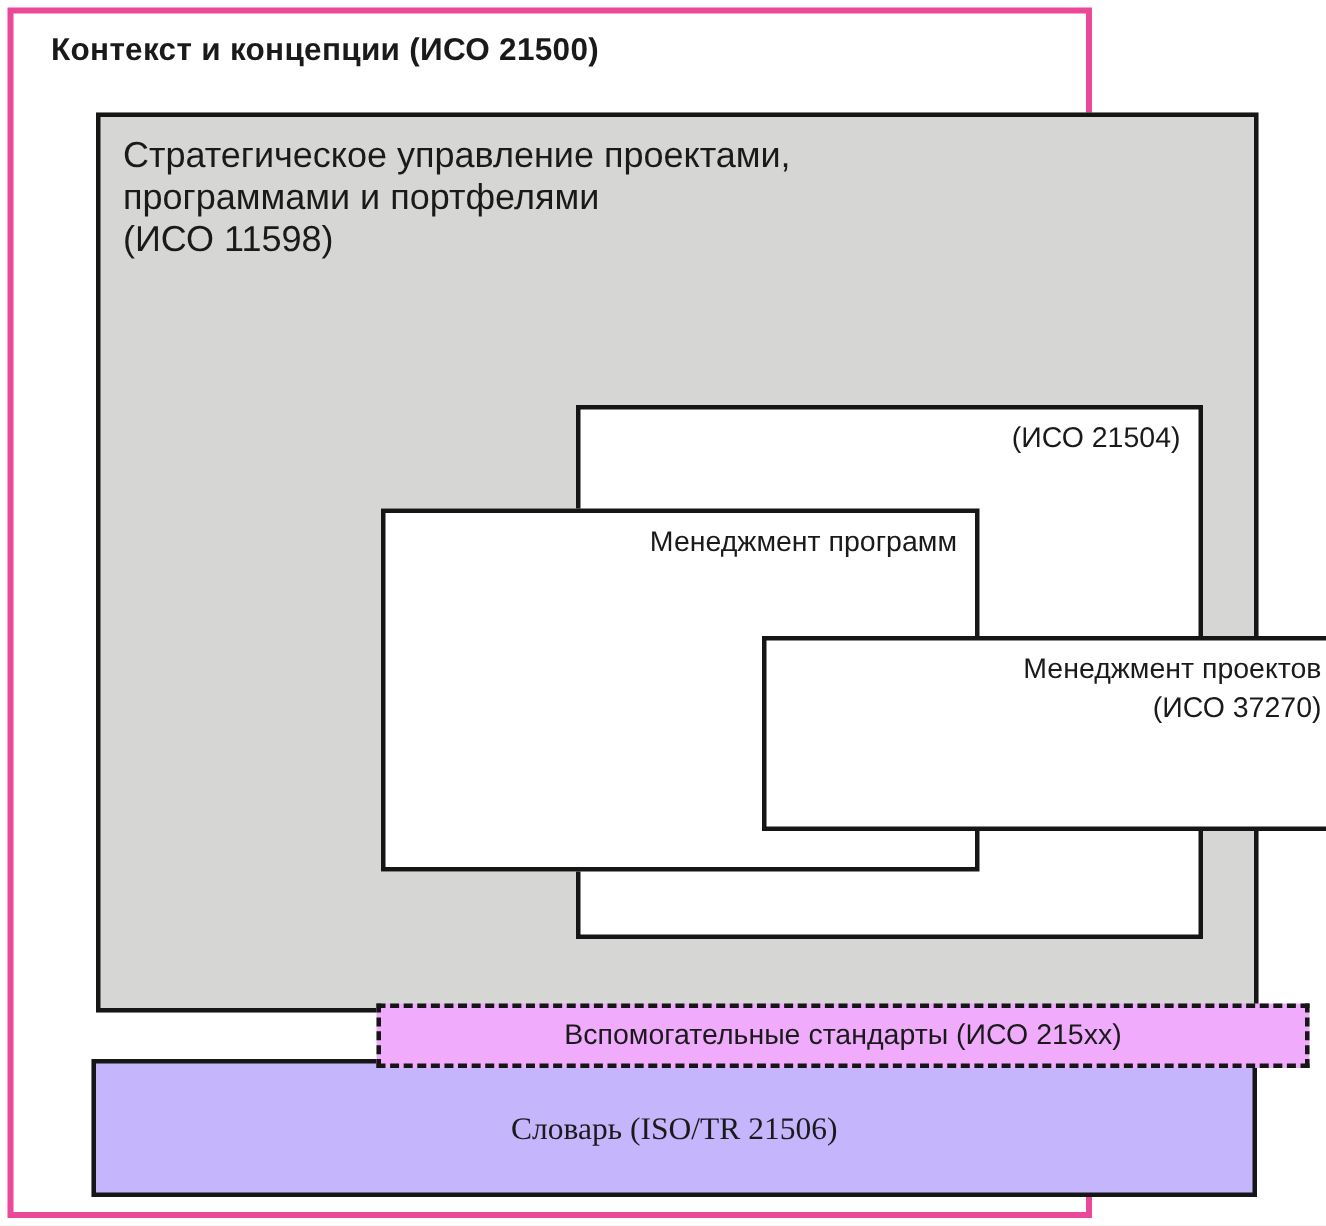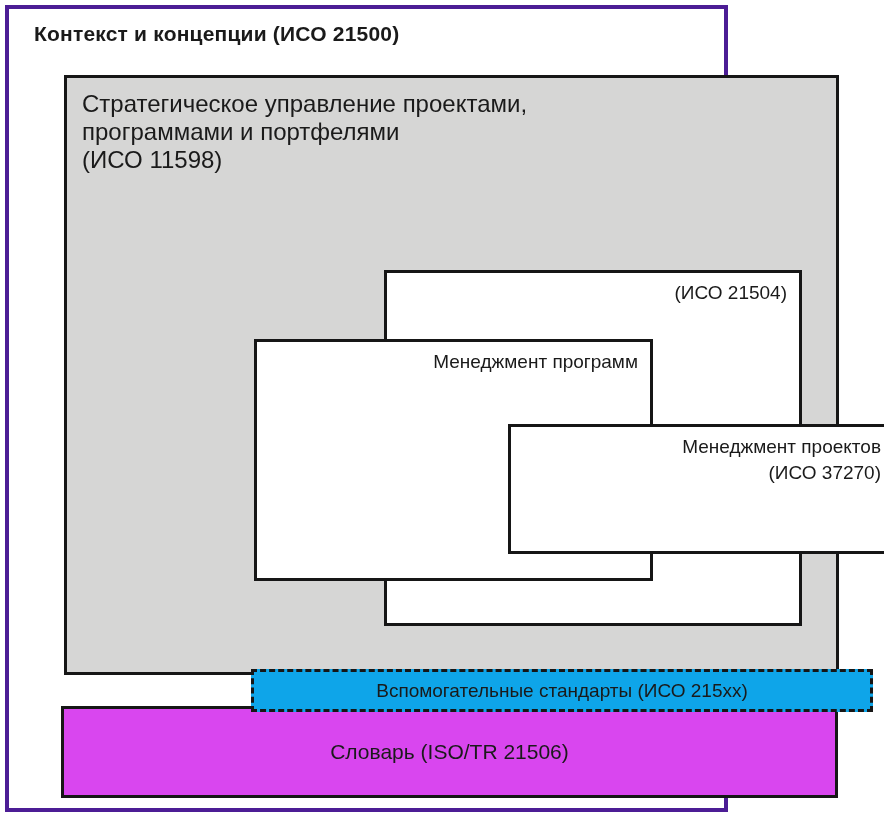--- a/index.html
+++ b/index.html
@@ -14,21 +14,21 @@
     width: 884px;
     height: 817px;
     background: #ffffff;
     overflow: hidden;
   }
   
   .outer-frame {
     position: absolute;
     left: 5px; top: 5px;
     width: 723px; height: 807px;
-    border: 4px solid #4c1d95;
+    border: 4px solid #ec4899;
     box-sizing: border-box;
     background: #ffffff;
   }
   .outer-title {
     position: absolute;
     left: 25px; top: 13px;
     font-size: 21px;
     font-weight: bold;
     letter-spacing: 0.2px;
     white-space: nowrap;
@@ -62,40 +62,41 @@
   .portfolio-box { left: 317px; top: 192px; width: 418px; height: 356px; z-index: 1; }
   .program-box   { left: 187px; top: 261px; width: 399px; height: 242px; z-index: 2; padding-left: 20px; }
   .project-box   { left: 414px; top: 346px; width: 388px; height: 130px; z-index: 3; margin-left: 27px; }
   
   .supporting-box {
     position: absolute;
     left: 184px; top: 591px;
     width: 622px; height: 43px;
     border: 3px dashed #161616;
     box-sizing: border-box;
-    background: #0ea5e9;
+    background: #f0abfc;
     display: flex;
     align-items: center;
     justify-content: center;
     font-size: 19px;
     z-index: 4;
     text-align: center;
   }
   
   .vocabulary-box {
     position: absolute;
     left: 52px; top: 697px;
     width: 777px; height: 92px;
     border: 3px solid #161616;
     box-sizing: border-box;
-    background: #d946ef;
+    background: #c4b5fd;
     display: flex;
     align-items: center;
     justify-content: center;
     font-size: 21px;
+    font-family: Liberation Serif, serif;
   }
 </style>
 </head>
 <body>
 
 <div class="canvas">
 
   <div class="outer-frame">
 
     <div class="outer-title">Контекст и концепции (ИСО 21500)</div>

